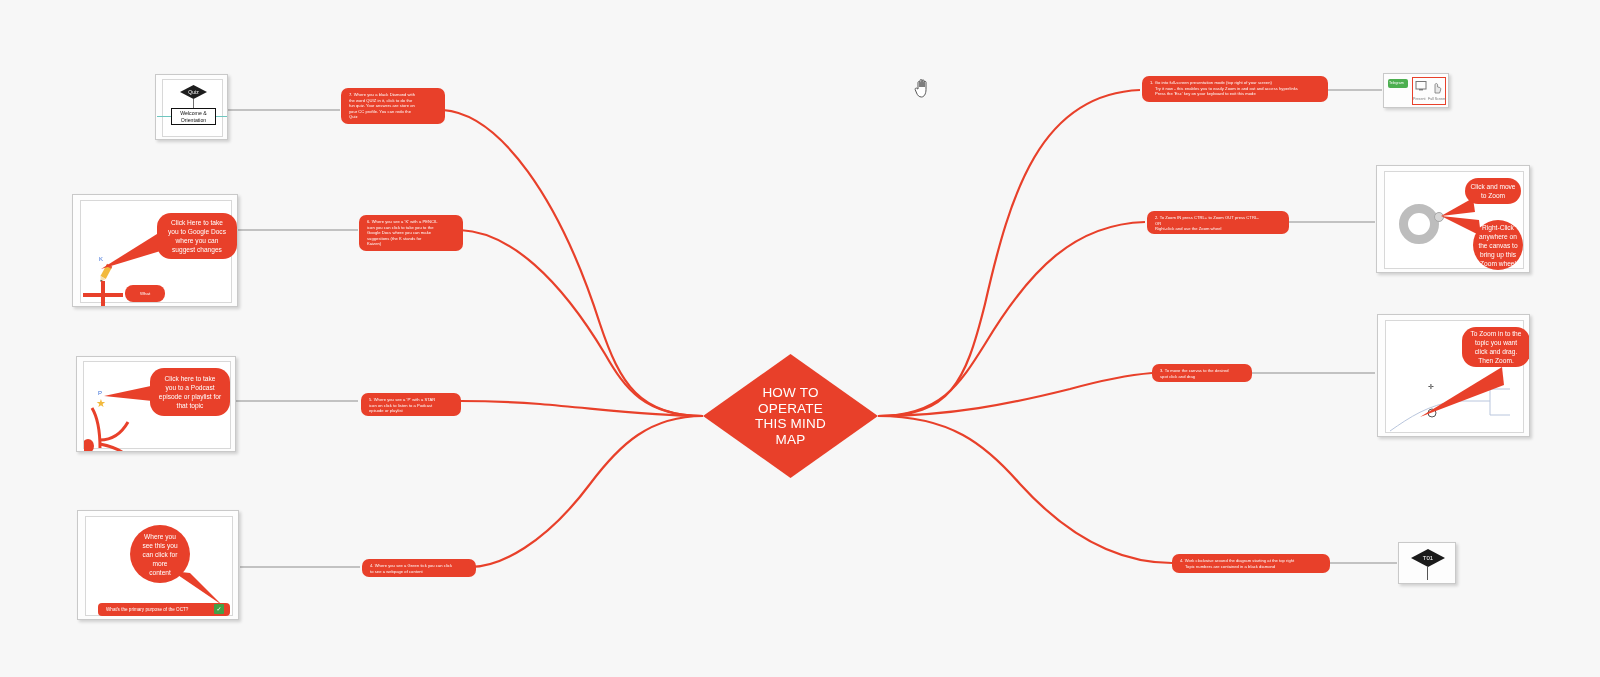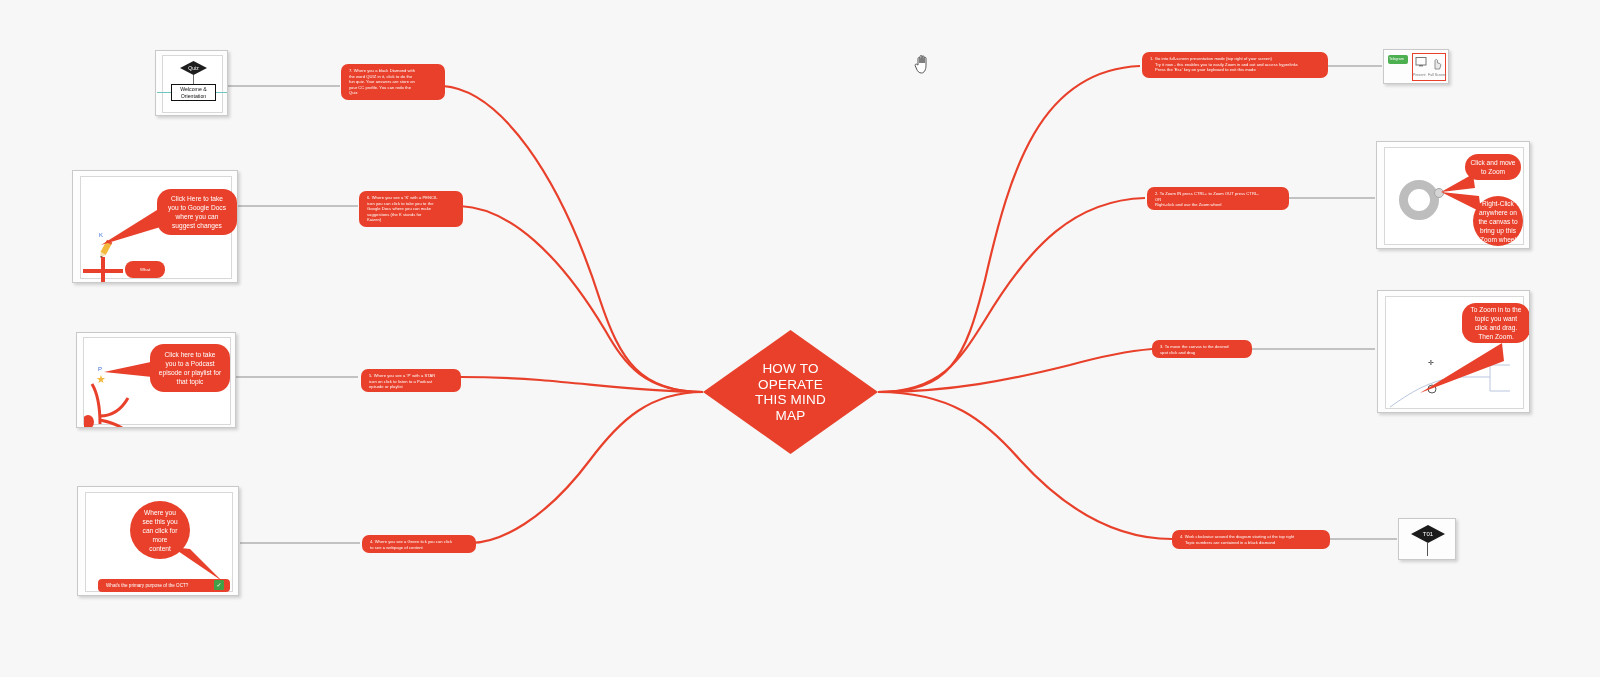--- a/index.html
+++ b/index.html
@@ -3,21 +3,21 @@
 <meta charset="utf-8">
 <style>
   html,body{margin:0;padding:0;}
   body{
     width:1600px;height:677px;
     background:#f7f7f7;
     font-family:"Liberation Sans", sans-serif;
     overflow:hidden;
     position:relative;
   }
-  #canvas{position:absolute;inset:0;}
+  #canvas{position:absolute;inset:0;margin-top:24px;}
   svg.edges{position:absolute;left:0;top:0;width:1600px;height:677px;pointer-events:none;}
 
   
   .center-node{
     position:absolute;
     left:703px;top:330px;
     width:175px;height:124px;
   }
   .center-node .diamond{
     position:absolute;inset:0;

